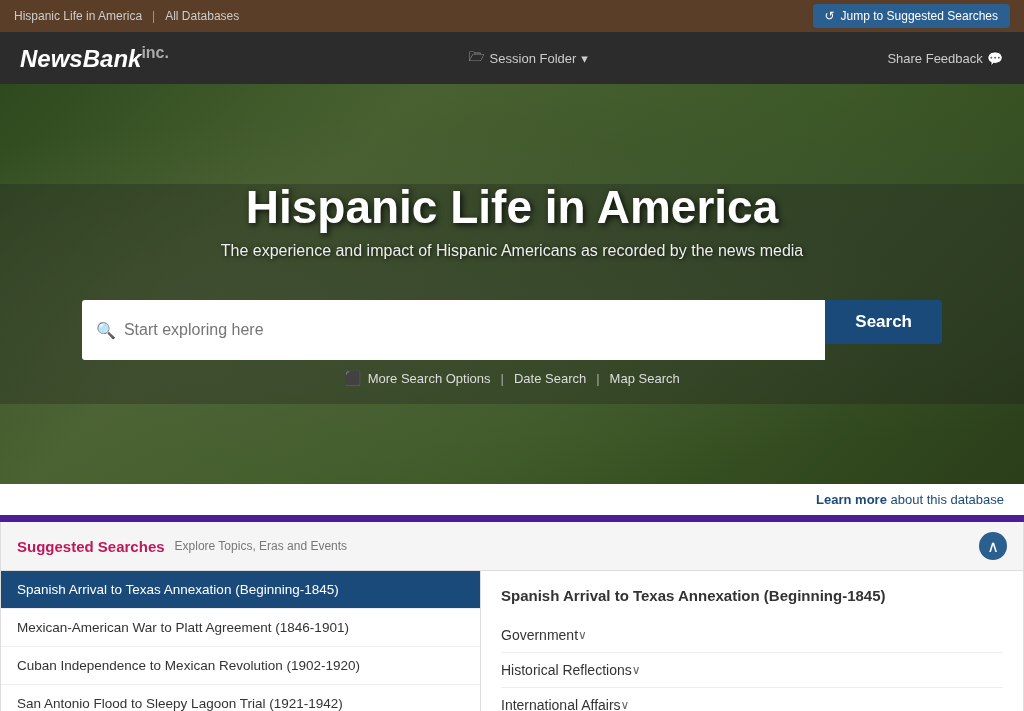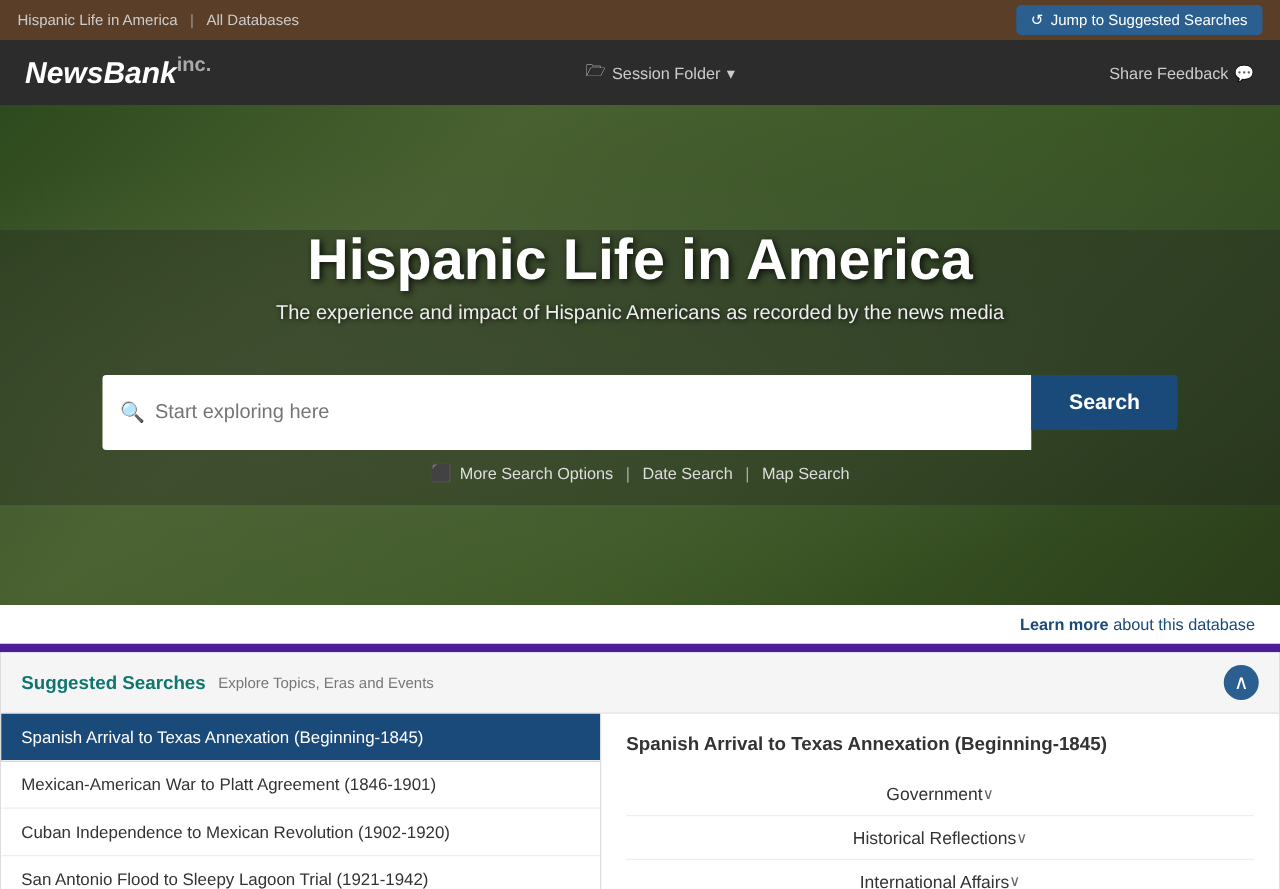--- a/index.html
+++ b/index.html
@@ -173,21 +173,21 @@
     .learn-more-bar {
       background: white;
       text-align: right;
       padding: 8px 20px;
       font-size: 13px;
       border-bottom: 7px solid #4c1d95;
     }
     .learn-more-bar a { color: #1a4a7a; text-decoration: none; }
     .learn-more-bar strong { font-weight: bold; }
     .suggested-header-left { display: flex; align-items: center; gap: 10px; }
-    .suggested-title { font-size: 15px; font-weight: bold; color: #0f766e; }
+    .suggested-title { font-size: 15px; font-weight: bold; color: #be185d; }
     .suggested-subtitle { font-size: 12px; color: #777; }
     .collapse-btn { background: #2a5f8f; color: white; border: none; width: 28px; height: 28px; border-radius: 50%; cursor: pointer; font-size: 16px; display: flex; align-items: center; justify-content: center; }
     .suggested-wrapper {
       display: flex;
       background: white;
     }
 
     
     .suggested-list {
       width: 480px;
@@ -213,21 +213,21 @@
     }
     .suggested-right-title {
       font-size: 15px;
       font-weight: bold;
       color: #333;
       margin-bottom: 14px;
     }
     .category-item {
       display: flex;
       align-items: center;
-      justify-content: center;
+      justify-content: flex-start;
       padding: 9px 0;
       border-bottom: 1px solid #eee;
       font-size: 14px;
       color: #333;
       cursor: pointer;
     }
     .category-item:last-child { border-bottom: none; }
     .category-chevron { color: #666; font-size: 12px; }
 
     

